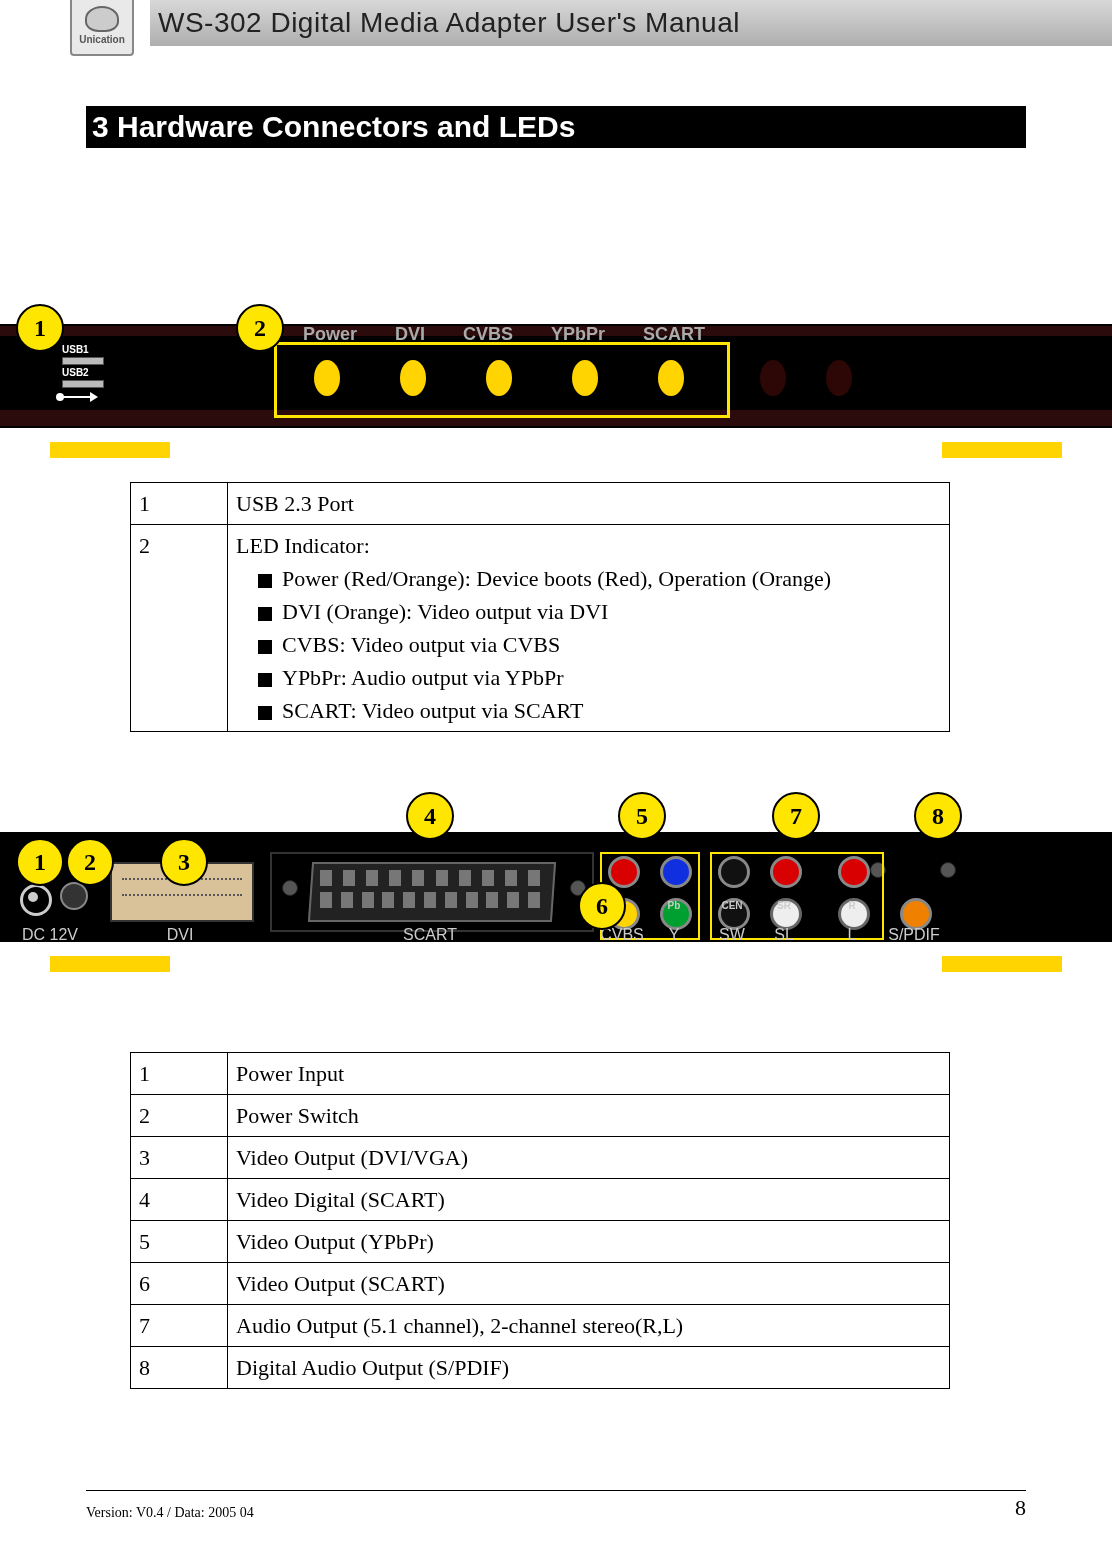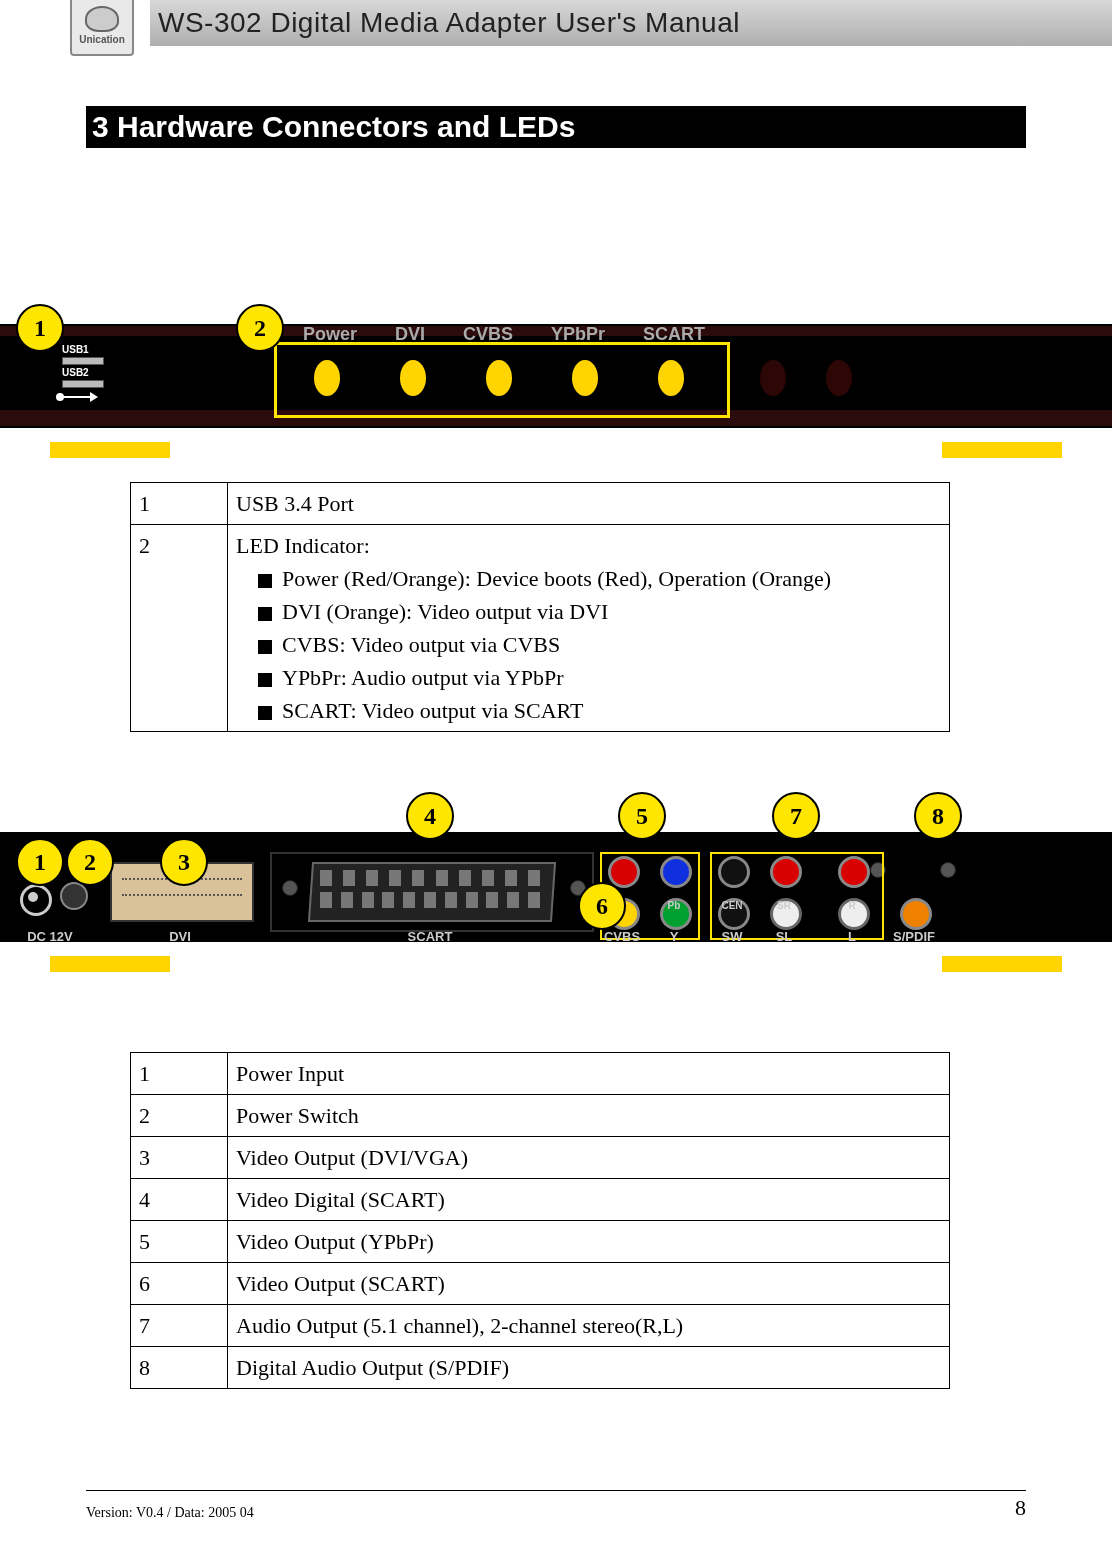--- a/index.html
+++ b/index.html
@@ -135,21 +135,21 @@
     position:relative;
     margin-top:60px;
     height:200px;
   }
   .rear-strip {
     position:absolute; left:0; right:0; top:40px; height:110px;
     background:#000;
   }
   .rear-foot { position:absolute; bottom:20px; width:120px; height:16px; background:#ffd400;}
   .rear-foot.left { left:50px; } .rear-foot.right { right:50px; }
-  .section-label { position:absolute; bottom:-2px; color:#ccc; font-weight:bold; font-size:13px; transform:translateX(-50%);}
+  .section-label { position:absolute; bottom:-2px; color:#ccc; font-weight:normal; font-size:16px; transform:translateX(-50%);}
   .screw { width:14px;height:14px;border-radius:50%;background:#555; border:1px solid #222; position:absolute;}
   .dc-jack { position:absolute; left:20px; top:92px; width:26px;height:26px; border:3px solid #ccc; border-radius:50%; background:#000;}
   .dc-dot {position:absolute; left:28px; top:100px; width:10px;height:10px;border-radius:50%;background:#ccc;}
   .pwrsw { position:absolute; left:60px; top:90px; width:24px;height:24px; border-radius:50%; background:#333; border:2px solid #888;}
   .dvi-box { position:absolute; left:110px; top:70px; width:140px; height:56px; background:#d9c29a; border:2px solid #333;}
   .dvi-box::before, .dvi-box::after{
     content:""; position:absolute; left:10px; right:10px; height:2px; border-top:2px dotted #555;
   }
   .dvi-box::before{ top:14px;} .dvi-box::after{ top:30px;}
   .scart-frame { position:absolute; left:270px; top:60px; width:320px; height:76px; background:#000; border:2px solid #333;}
@@ -233,21 +233,21 @@
       </div>
     <div class="bubble" style="left:236px; top:16px;">
         <span>2</span>
       </div>
   </div>
 
   <table class="desc">
     <tbody>
         <tr>
       <td class="num">1</td>
-      <td>USB 3.4 Port</td>
+      <td>USB 2.3 Port</td>
     </tr>
     <tr>
       <td class="num">2</td>
       <td>
         <span>LED Indicator:</span>
         <span class="indent"><span class="sq"></span><span>Power (Red/Orange): Device boots (Red), Operation (Orange)</span></span>
         <span class="indent"><span class="sq"></span><span>DVI (Orange): Video output via DVI</span></span>
         <span class="indent"><span class="sq"></span><span>CVBS: Video output via CVBS</span></span>
         <span class="indent"><span class="sq"></span><span>YPbPr: Audio output via YPbPr</span></span>
         <span class="indent"><span class="sq"></span><span>SCART: Video output via SCART</span></span>

